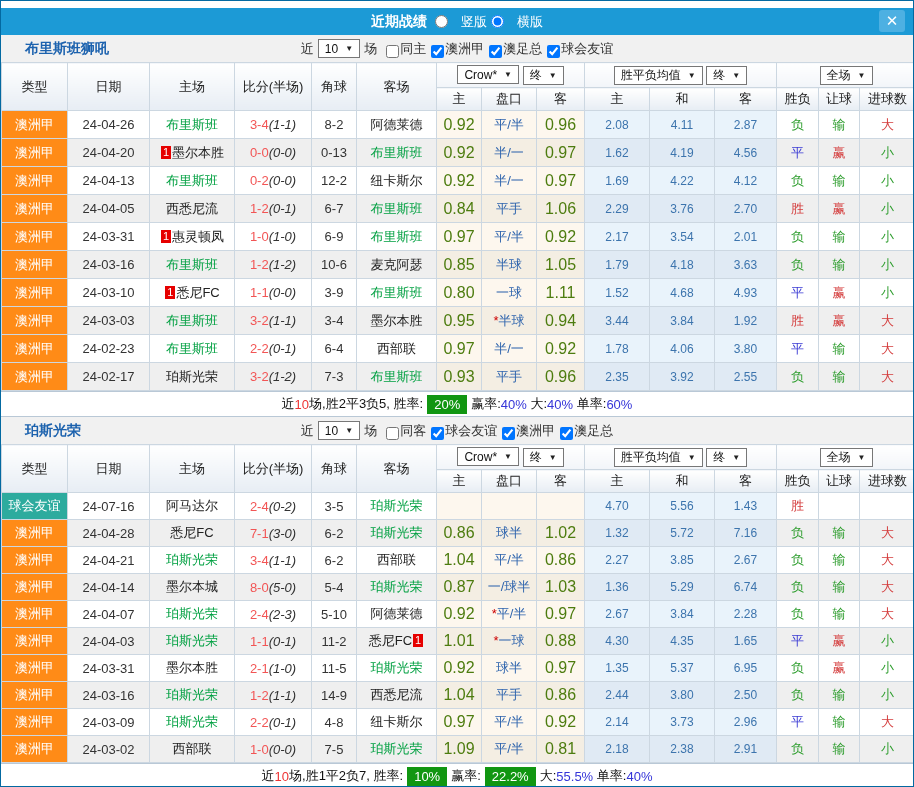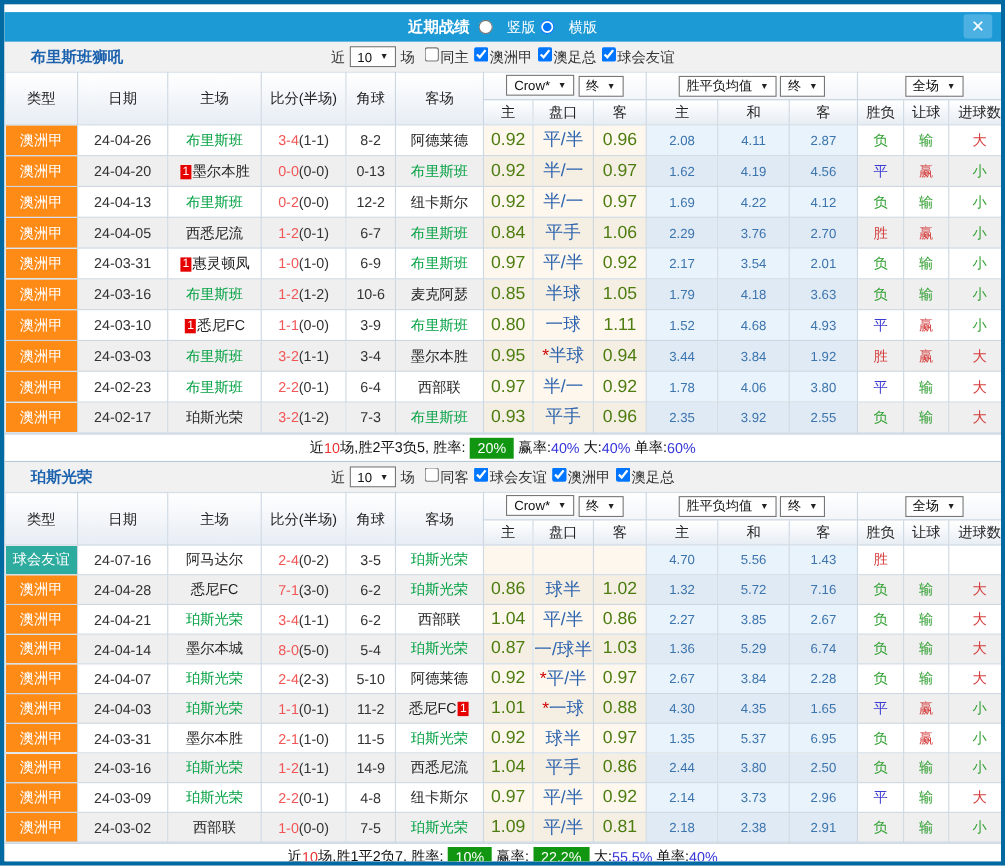--- a/index.html
+++ b/index.html
@@ -1,32 +1,32 @@
 <!DOCTYPE html>
 <html><head>
 <meta charset="utf-8">
 <style>
   * { box-sizing: border-box; margin: 0; padding: 0; }
   html,body { background:#fff; }
   body { font-family:"Liberation Sans","DejaVu Sans",sans-serif; font-size:13px; color:#222; }
-  .panel { width:914px; height:787px; margin:0 auto; background:#f1f1f1; border:4px solid #0369a1; overflow:hidden; }
+  .panel { width:914px; height:787px; margin:0 auto; background:#f1f1f1; border:1px solid #0369a1; overflow:hidden; }
   .topstrip { height:7px; background:#fff; }
   
   .titlebar { height:27px; background:#1c9ad6; position:relative; display:flex; align-items:center; justify-content:center; }
   .tb-center { display:flex; align-items:center; gap:4px; color:#fff; }
   .tb-title { font-weight:bold; font-size:14px; margin-right:4px; }
   .tb-radio { display:inline-flex; align-items:center; gap:13px; color:#fff; font-size:13px; cursor:pointer;justify-content:space-between; }
   .tb-radio input { width:13px; height:13px; margin:0; }
   .close-btn { position:absolute; right:8px; top:2px; width:26px; height:22px; background:#4db0e2; border-radius:3px; display:flex; align-items:center; justify-content:center; color:#fff; font-size:15px; font-weight:bold; cursor:pointer; }
   
   .section-head { height:27px; background:#f1f1f1; position:relative; display:flex; align-items:center; }
   .team-title { position:absolute; left:24px; font-weight:bold; font-size:14px; color:#1c62ae; }
   .filterbar { margin:0 auto; display:flex; align-items:center; gap:4px; font-size:13px; color:#333; }
   .filter-checks { display:inline-flex; align-items:center; }
-  .filter-checks label { display:inline-flex; align-items:flex-start; cursor:pointer; margin-left:5px; }
+  .filter-checks label { display:inline-flex; align-items:flex-end; cursor:pointer; margin-left:5px; }
   .filter-checks input { width:13px; height:13px; margin:0 1px 0 0; }
   
   .ddl { display:inline-flex; align-items:center; gap:7px; background:#fff; border:1px solid #777; padding:0 6px; height:19px; font-size:12px; color:#111; cursor:pointer; white-space:nowrap; }
   .ddl .arrow { font-size:8px; color:#222; }
   
   table { width:914px; border-collapse:collapse; table-layout:fixed; background:#fff; }
   th, td { border:1px solid #ccd7e1; text-align:center; overflow:hidden; white-space:nowrap; }
   thead th { background:linear-gradient(#ffffff,#e7edf4); font-weight:normal; font-size:13px; color:#222; }
   thead tr.h1 th { height:25px; }
   thead tr.h2 th { height:23px; }
@@ -34,24 +34,24 @@
   tbody td { height:28px; font-size:13px; color:#333; background:#fff; }
   table.t2 tbody td { height:27px; }
   tbody tr:nth-child(even) td { background:#efefef; }
   td.lg { color:#fff; font-size:13px; }
   td.lg-orange { background:#ff8b17 !important; }
   td.lg-teal { background:#2dab9e !important; }
   td.team { font-size:13px; color:#222; }
   td.team.green { color:#00a041; }
   .badge1 { display:inline-block; background:#e60000; color:#fff; font-size:11px; line-height:13px; min-width:9px; padding:0 2px; margin:0 1px; vertical-align:1px; }
   .s-main { color:#f25555; }
-  .s-half { color:#333; }
+  .s-half { color:#333;font-style:italic; }
   td.col-crow { background:#fdf7ee !important; color:#4d7c0f; font-size:16px; }
   tbody tr:nth-child(even) td.col-crow { background:#f4eee3 !important; }
-  td.col-crow.hcp { color:#2e64ad; font-size:16px;margin-left:12px; }
+  td.col-crow.hcp { color:#2e64ad; font-size:13px;margin-left:12px; }
   .star { color:#c00; }
   td.col-avg { background:#e9f3fb !important; color:#3c74ad; font-size:12px; }
   tbody tr:nth-child(even) td.col-avg { background:#e0eaf4 !important; }
   .c-red { color:#d43c3c; }
   .c-green { color:#2f9e2f; }
   .c-blue { color:#3b3bd4; }
   
   .summary { height:26px; background:#fff; border-top:1px solid #b9c8d6; border-bottom:1px solid #b9c8d6; display:flex; align-items:center; justify-content:center; font-size:13px; color:#111; }
   .summary span { white-space:pre; }
   .sum-red { color:#e33; }

